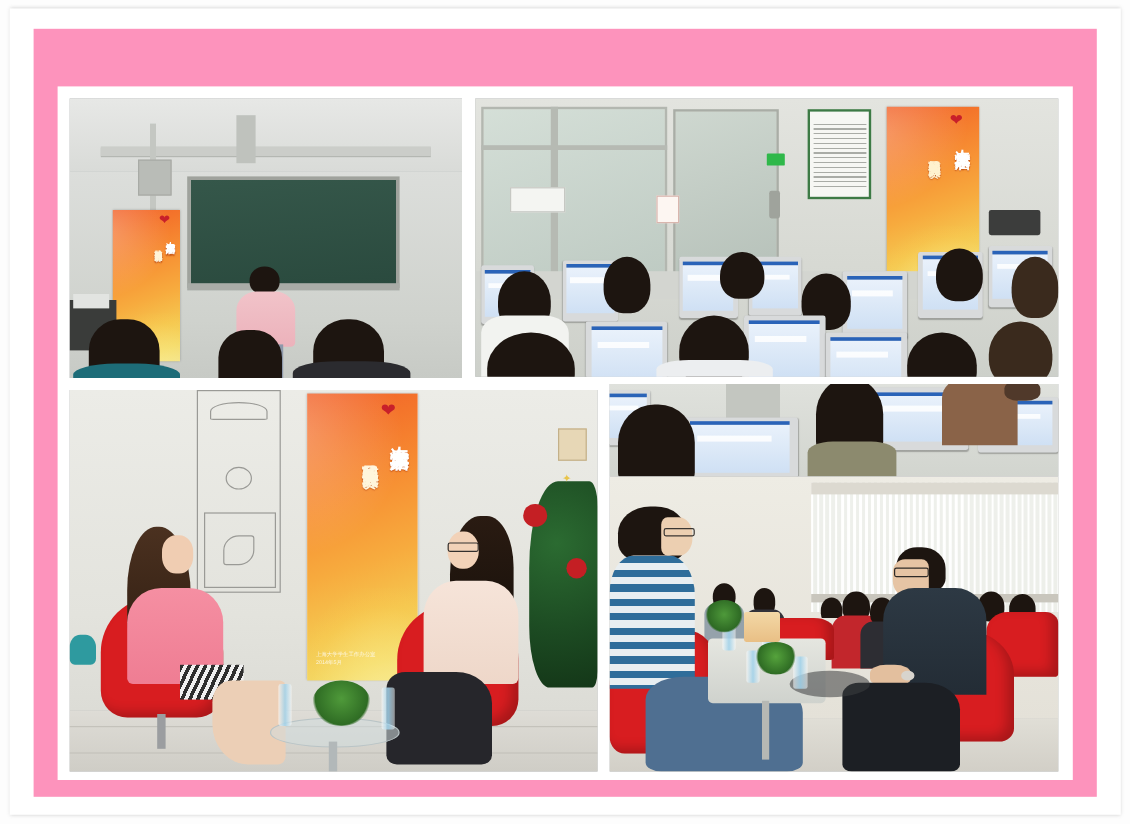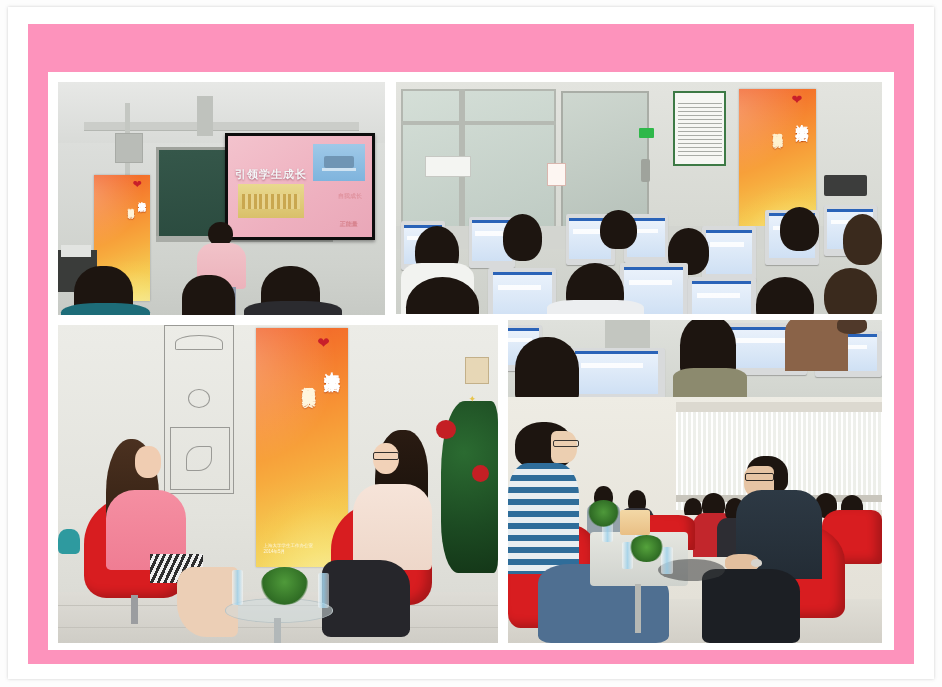--- a/index.html
+++ b/index.html
@@ -103,35 +103,20 @@
       <div class="wall" style="left:8%;top:17%;width:84%;height:3.5%;background:#cbcdc9;box-shadow:0 1px 0 #b4b7b2;"></div>
       <div class="wall" style="left:42.5%;top:6%;width:5%;height:17%;background:#bfc2bd;"></div>
 
       <div class="wall" style="left:20.5%;top:9%;width:1.5%;height:63%;background:#c4c7c2;"></div>
       <div class="wall" style="left:17.5%;top:22%;width:8%;height:12%;background:#b9bcb7;border:1px solid #a8aba6;"></div>
       <div class="wall" style="left:18.5%;top:46%;width:6.5%;height:11%;background:#c2c5c0;border:1px solid #abaea9;"></div>
 
       <div class="wall" style="left:30%;top:28%;width:54%;height:40%;background:linear-gradient(175deg,#35574a,#2a4a3e);border:3px solid #9fa29c;box-sizing:border-box;"></div>
       <div class="wall" style="left:30%;top:66%;width:54%;height:2.6%;background:#a9aca7;"></div>
 
-      <div class="wall" style="left:51%;top:22%;width:46%;height:46%;background:#0d0d0d;padding:3px;box-sizing:border-box;box-shadow:0 2px 3px rgba(0,0,0,.35);">
-        <div style="position:relative;width:100%;height:100%;background:linear-gradient(145deg,#f3c3cd,#eeb0bf 60%,#e9a7b8);">
-          <div style="position:absolute;right:5%;top:8%;width:36%;height:36%;background:linear-gradient(180deg,#9fc9e8,#7fb4dd);">
-            <div style="position:absolute;left:22%;top:32%;width:56%;height:34%;background:#6f95b4;border-radius:2px;"></div>
-            <div style="position:absolute;left:18%;top:66%;width:64%;height:6%;background:#cfe3f2;"></div>
-          </div>
-          <div style="position:absolute;left:7%;top:47%;width:46%;height:34%;background:linear-gradient(180deg,#e9d98f,#d9c06a);">
-            <div style="position:absolute;left:6%;top:30%;width:88%;height:44%;background:repeating-linear-gradient(90deg,#c9a74f 0 5%,#e7d38d 5% 10%);"></div>
-          </div>
-          <div class="lbl" style="left:4%;top:30%;">引领学生成长</div>
-          <div style="position:absolute;left:5%;top:30%;font-size:11px;font-weight:bold;color:#f4f6f8;letter-spacing:1px;text-shadow:0 1px 2px rgba(120,40,60,.6);">引领学生成长</div>
-          <div style="position:absolute;right:7%;top:55%;font-size:6px;font-weight:bold;color:#e0939f;">自我成长</div>
-          <div style="position:absolute;right:10%;bottom:8%;font-size:6px;font-weight:bold;color:#d8848f;">正能量</div>
-        </div>
-      </div>
 
       <div class="banner" style="left:11%;top:40%;width:17%;height:54%;">
         <div class="banner-heart" style="right:14%;top:3%;font-size:11px;">❤</div>
         <div class="banner-txt" style="right:8%;top:16%;font-size:8px;">上海大学第二届</div>
         <div class="banner-txt" style="right:28%;top:22%;font-size:6.5px;color:#fff4d8;">辅导员职业能力大赛</div>
       </div>
 
       <div class="wall" style="left:0;top:72%;width:12%;height:18%;background:#3a3c3a;"></div>
       <div class="wall" style="left:1%;top:70%;width:9%;height:5%;background:#e2e4e1;"></div>
 

